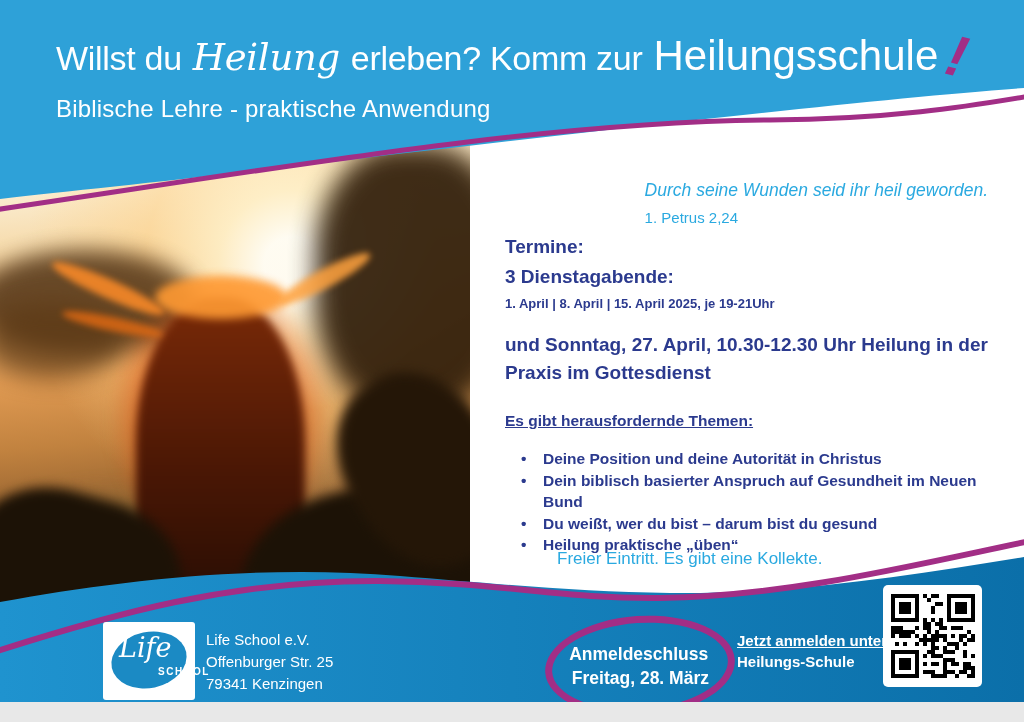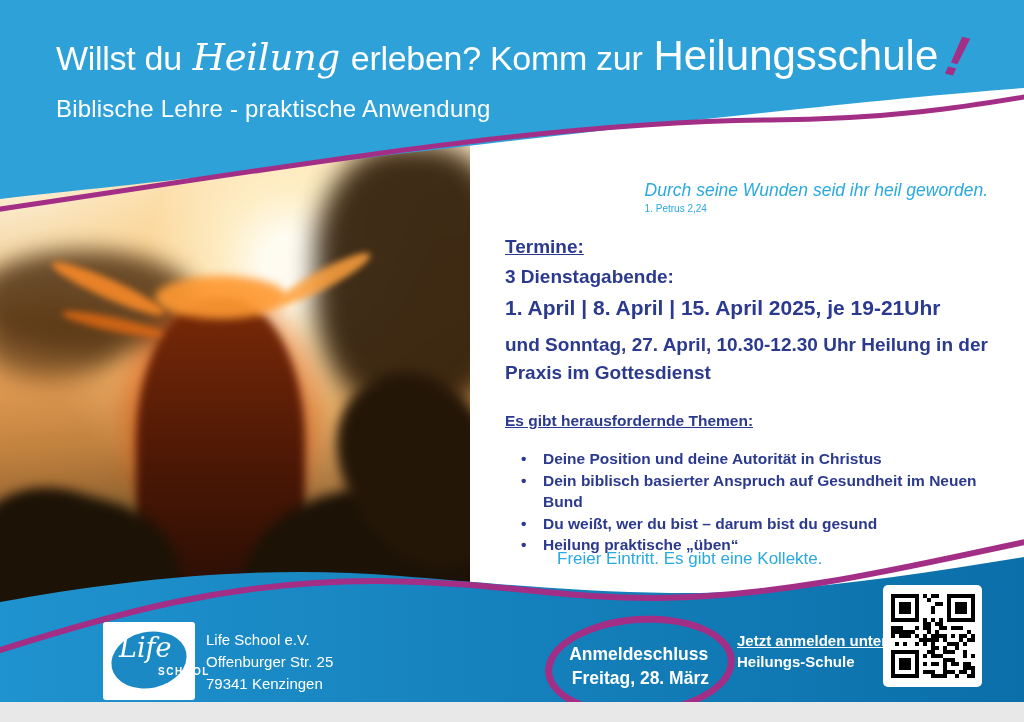--- a/index.html
+++ b/index.html
@@ -36,26 +36,26 @@
   
   .header{position:absolute;left:56px;top:16px;color:#ffffff;z-index:5;}
   .title{display:flex;align-items:baseline;column-gap:11px;white-space:nowrap;font-size:34px;letter-spacing:-.3px;font-weight:400;}
   .title .emph{font-family:"DejaVu Serif",serif;font-style:italic;font-size:37px;}
   .title .big{font-size:42px;letter-spacing:0;}
   .title .bang{font-size:58px;color:#a22e86;font-weight:700;transform:rotate(14deg) translateY(6px);display:inline-block;font-style:italic;}
   .subtitle{margin-top:12px;font-size:24px;letter-spacing:.2px;}
   
   .quote{position:absolute;right:36px;top:180px;text-align:left;color:#2aa9e0;z-index:5;}
   .quote .q1{font-style:italic;font-size:17.5px;}
-  .quote .q2{font-size:10px;margin-top:2px;}
+  .quote .q2{font-size:15px;margin-top:8px;}
   
   .content{position:absolute;left:505px;top:0;width:500px;color:#2b3a8e;z-index:5;}
-  .h-termine{position:absolute;top:236px;left:0;font-size:19px;font-weight:700;text-decoration:underline;}
+  .h-termine{position:absolute;top:236px;left:0;font-size:19px;font-weight:700;}
   .l-dienstag{position:absolute;top:266px;left:0;font-size:19px;font-weight:700;}
-  .l-dates{position:absolute;top:296px;left:0;font-size:21px;font-weight:700;white-space:nowrap;}
+  .l-dates{position:absolute;top:296px;left:0;font-size:13px;font-weight:700;white-space:nowrap;}
   .l-sunday{position:absolute;top:331px;left:0;width:500px;font-size:19px;font-weight:700;line-height:28px;}
   .topics{position:absolute;top:412px;left:0;width:510px;}
   .topics .t-head{font-size:15.5px;font-weight:700;text-decoration:underline;margin-bottom:18px;}
   .topics ul{list-style:none;margin:0;padding:0;}
   .topics li{font-size:15.5px;font-weight:700;line-height:21.5px;padding-left:38px;position:relative;}
   .topics li::before{content:"•";position:absolute;left:16px;}
   .entry-note{position:absolute;left:557px;top:549px;color:#2aa9e0;font-size:17px;z-index:5;}
   
   .footer{position:absolute;left:0;top:0;width:1024px;height:722px;color:#ffffff;z-index:6;}
   .logo-box{position:absolute;left:103px;top:622px;width:92px;height:78px;background:#ffffff;border-radius:3px;}

